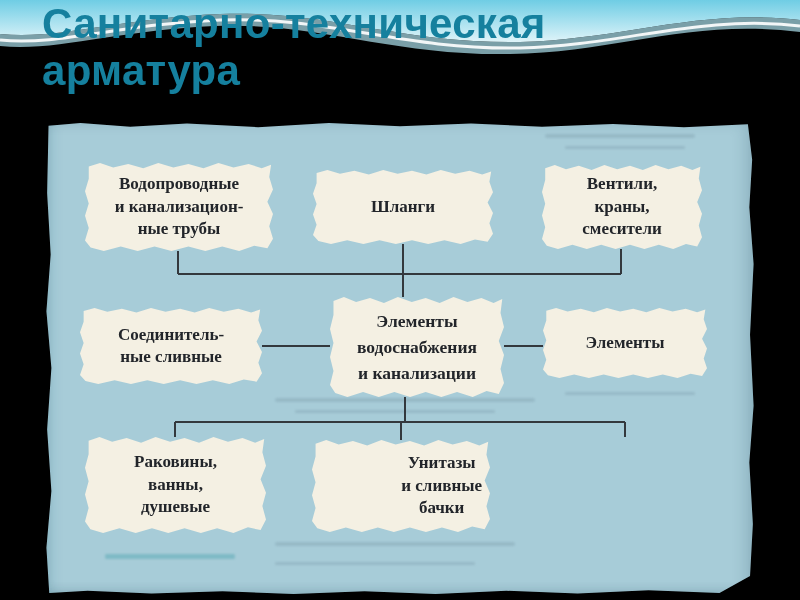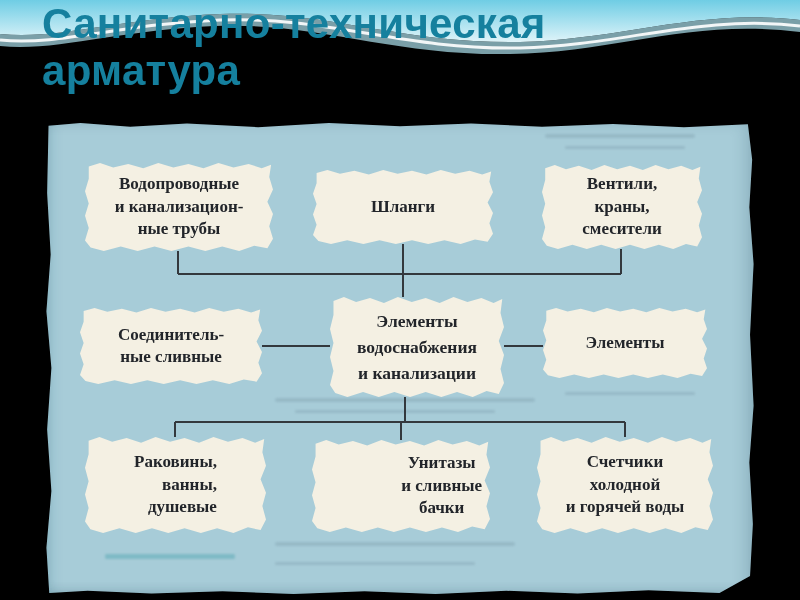--- a/index.html
+++ b/index.html
@@ -136,30 +136,25 @@
     </div>
     <div class="node center" style="left:285px;top:175px;width:174px;height:100px;justify-content:center;">
       <span class="node-label">Элементы
 водоснабжения
 и канализации</span>
     </div>
     <div class="node" style="left:498px;top:186px;width:164px;height:70px;">
       <span class="node-label">Элементы</span>
     </div>
 
-    <div class="node" style="left:40px;top:315px;width:181px;height:96px;text-align:right;">
+    <div class="node" style="left:40px;top:315px;width:181px;height:96px;">
       <span class="node-label">Раковины,
 ванны,
 душевые</span>
     </div>
     <div class="node" style="left:267px;top:318px;width:178px;height:92px;justify-content:flex-end;">
       <span class="node-label">Унитазы
 и сливные
 бачки</span>
     </div>
-    <div class="node" style="left:492px;top:315px;width:176px;height:96px;">
-      <span class="node-label">Счетчики
-холодной
-и горячей воды</span>
-    </div>
 
   </div>
 </div>
 
 </body></html>

